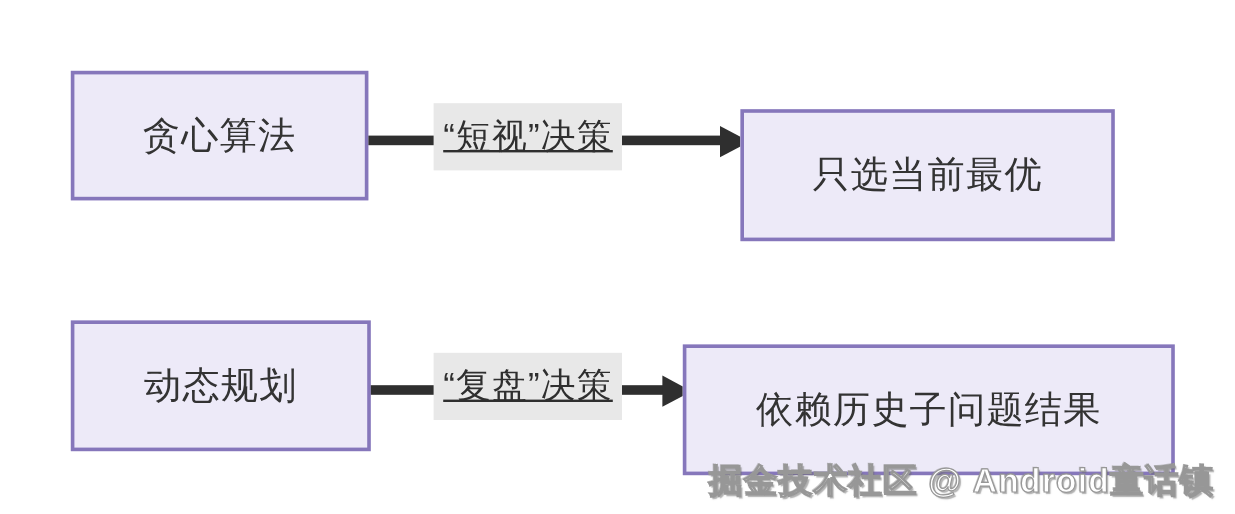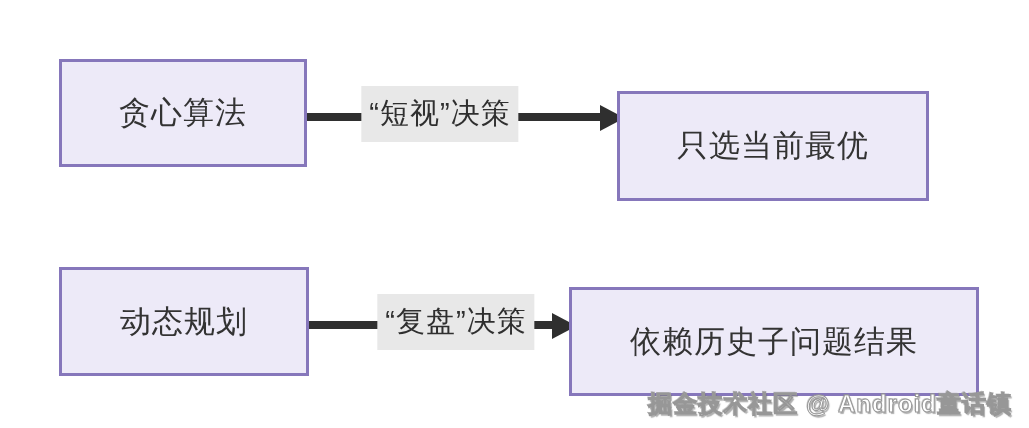--- a/index.html
+++ b/index.html
@@ -55,29 +55,30 @@
 
   .edge-label {
     position: absolute;
     transform: translate(-50%, -50%);
     background: #e8e8e8;
     color: #2f2f2f;
     font-size: 29px;
     letter-spacing: 1px;
     padding: 8px 8px;
     white-space: nowrap;
+    text-decoration: underline;
   }
   .label-1 { left: 436px; top: 110px; }
-  .label-2 { left: 436px; top: 318px; margin-left: 16px; }
+  .label-2 { left: 436px; top: 318px; }
 
   .watermark {
     position: absolute;
     right: 17px;
     bottom: 8px;
-    font-size: 24px;
+    font-size: 28px;
     font-weight: 700;
     letter-spacing: 1px;
     color: #ffffff;
     -webkit-text-stroke: 1px #979797;
     text-shadow: 1.5px 1.5px 1px rgba(110,110,110,0.55),
                  -1px -1px 0 rgba(140,140,140,0.45);
     white-space: nowrap;
     text-align: right;
   }
 </style>

